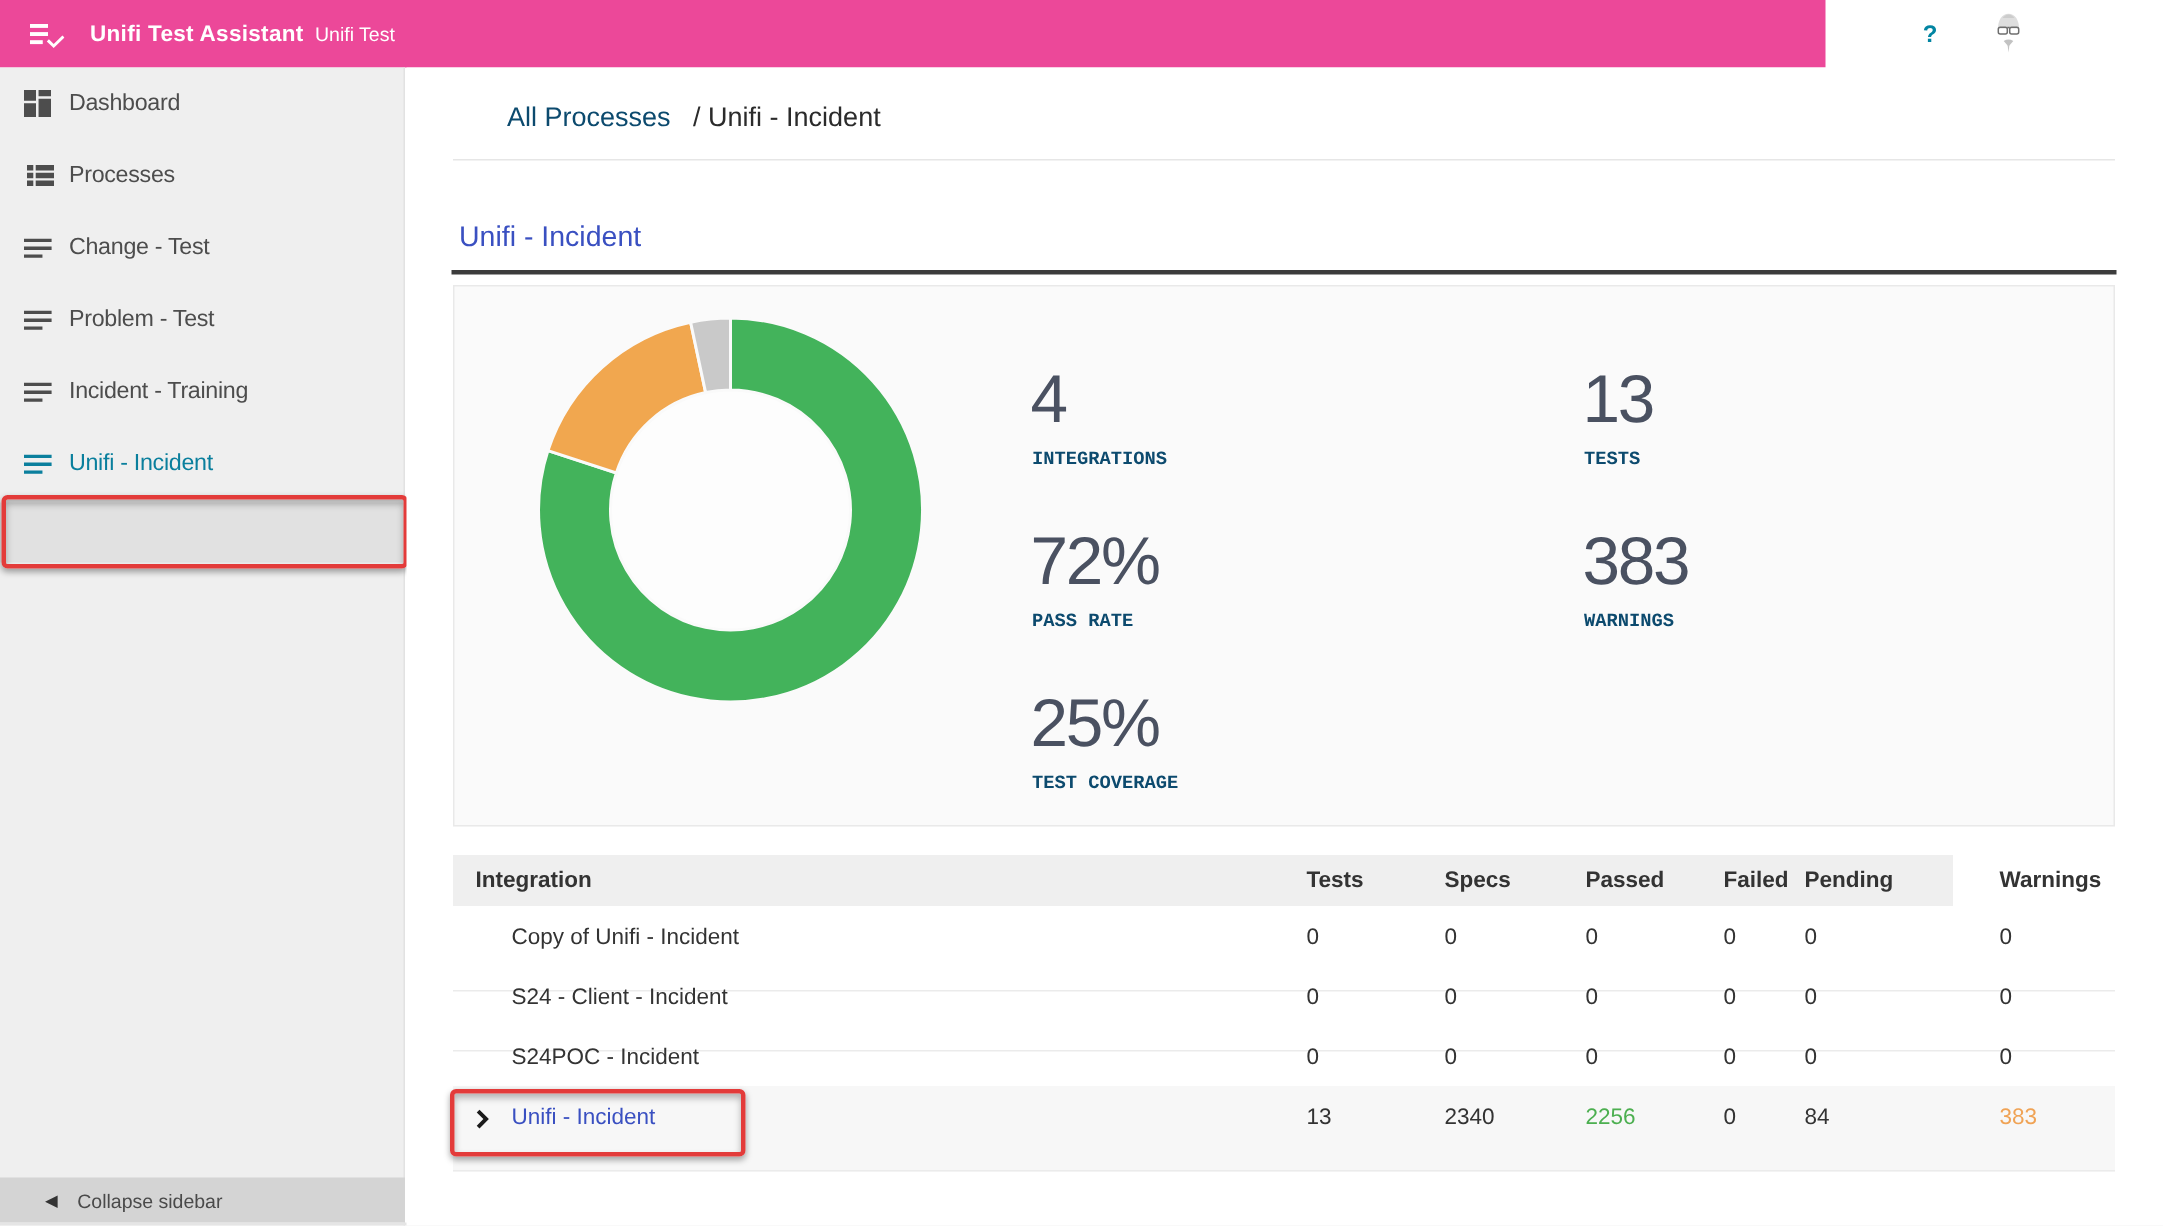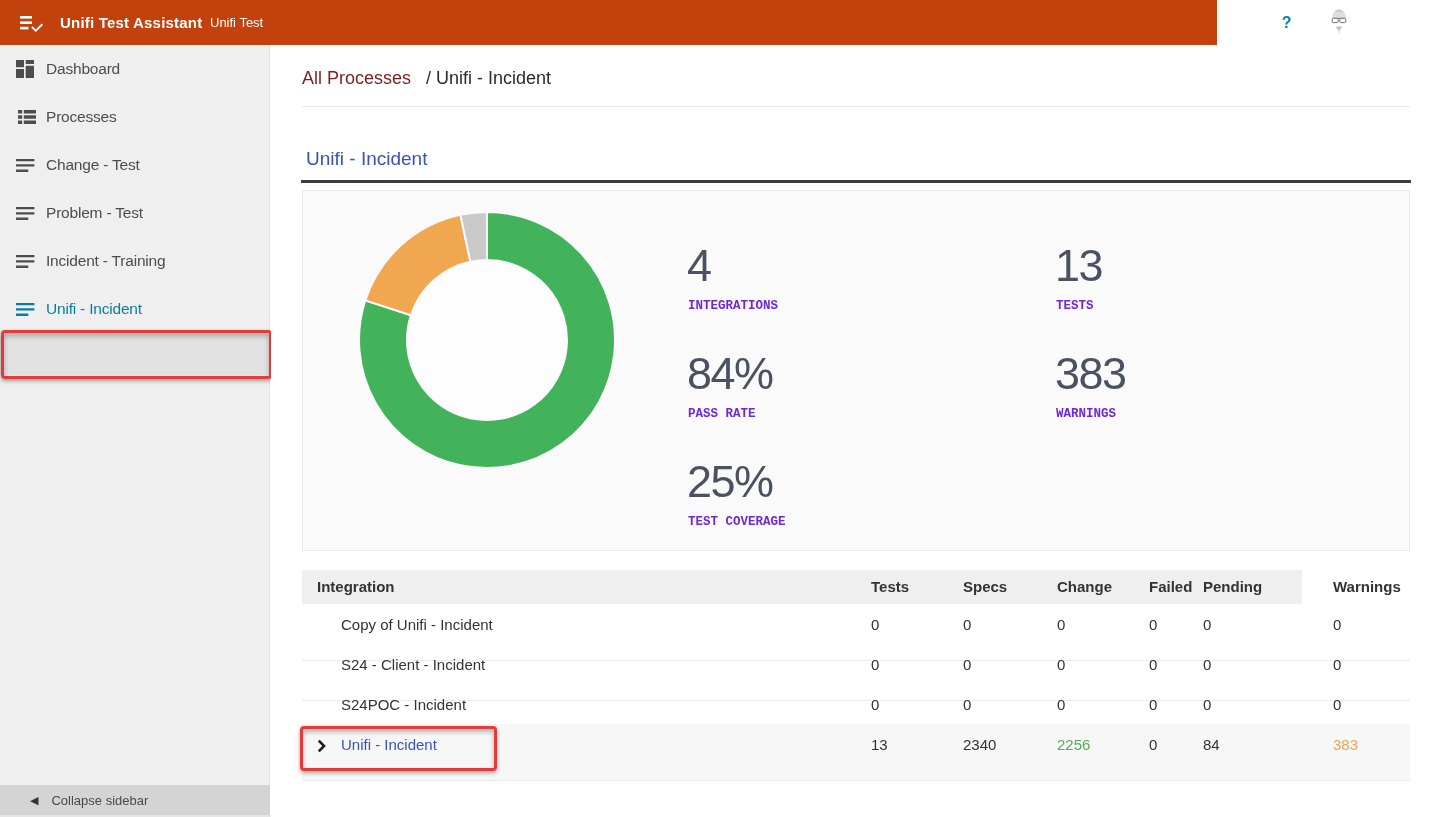--- a/index.html
+++ b/index.html
@@ -1,21 +1,21 @@
 <!DOCTYPE html>
 <html><head>
 <meta charset="utf-8">
 <style>
   * { margin:0; padding:0; box-sizing:border-box; }
   html,body { width:1442px; height:817px; overflow:hidden; background:#fff;
     font-family:"Liberation Sans", sans-serif; }
   .abs { position:absolute; }
 
   
-  #topbar { position:absolute; top:0; left:0; width:1217px; height:45px; background:#c2410c; }
+  #topbar { position:absolute; top:0; left:0; width:1217px; height:45px; background:#ec4899; }
   #topbar .title { position:absolute; left:60px; top:0; line-height:45px; color:#fff;
     font-size:15px; font-weight:bold; letter-spacing:.2px; }
   #topbar .subtitle { position:absolute; left:210px; top:0; line-height:46px; color:#fff;
     font-size:13px; font-weight:normal; }
   #topbar .uname { position:absolute; left:1360px; top:0; line-height:45px; color:#fff;
     font-size:14px; font-weight:bold; }
 
   
   #sidebar { position:absolute; top:45px; left:0; width:270px; height:772px;
     background:#efefef; border-right:1px solid #e2e2e2; }
@@ -30,31 +30,31 @@
   .sel span { color:#0a7f9d; }
   #sfoot { position:absolute; left:0; top:740px; width:270px; height:30px; background:#d4d4d4;
     display:flex; align-items:center; font-size:13px; color:#4a4a4a; }
   #sfoot .arr { margin-left:30px; font-size:11px; color:#333; }
   #sfoot .txt { margin-left:13px; }
   #botstrip { position:absolute; left:0; top:815px; width:1442px; height:2px; background:#e5e5e5; }
 
   
   #main { position:absolute; left:271px; top:45px; width:1171px; height:772px; background:#fff; }
   .crumb { position:absolute; left:31px; top:23px; font-size:18px; color:#2b2b2b; }
-  .crumb a { color:#7f1d1d; text-decoration:none; }
+  .crumb a { color:#0c4a6e; text-decoration:none;margin-left:36px; }
   #hr1 { position:absolute; left:31px; top:61px; width:1108px; height:1px; background:#e6e6e6; }
   #h2 { position:absolute; left:35px; top:103px; font-size:19px; color:#3a50c1; }
   #h2line { position:absolute; left:30px; top:135px; width:1110px; height:3px; background:#3c3c3c; }
 
   
   #card { position:absolute; left:31px; top:145px; width:1108px; height:361px;
     background:#fafafa; border:1px solid #e9e9e9; }
   .bignum { position:absolute; font-size:45px; color:#4a5161; letter-spacing:-1.5px; }
   .slabel { position:absolute; font-family:"Liberation Mono", monospace; font-weight:bold;
-    font-size:12.5px; color:#6d28d9; }
+    font-size:12.5px; color:#0c4a6e; }
 
   
   #tbl { position:absolute; left:31px; top:525px; width:1108px; }
   #thead { position:absolute; left:0; top:0; width:1000px; height:34px; background:#efefef; }
   #thead div { position:absolute; top:0; line-height:34px; font-size:15px; font-weight:bold; color:#333; }
   .trow { position:absolute; left:0; width:1108px; height:57px; border-bottom:1px solid #ebebeb; }
   .trow div { position:absolute; top:0; line-height:41px; font-size:15px; color:#333; }
   .c0 { left:39px; } .c1 { left:569px; } .c2 { left:661px; } .c3 { left:755px; }
   .c4 { left:847px; } .c5 { left:901px; } .c6 { left:1031px; }
   #redbox-tbl { position:absolute; left:-2px; top:156px; width:197px; height:45px;
@@ -156,36 +156,36 @@
     <svg class="abs" style="left:54px;top:19px" width="260" height="260" viewBox="0 0 260 260">
       <g stroke="#fafafa" stroke-width="2">
         <path d="M130.0 2.0 A128.0 128.0 0 1 1 8.3 90.4 L53.9 105.3 A80.0 80.0 0 1 0 130.0 50.0 Z" fill="#43b35b"></path>
         <path d="M8.3 90.4 A128.0 128.0 0 0 1 103.4 4.8 L113.4 51.7 A80.0 80.0 0 0 0 53.9 105.3 Z" fill="#f1a74f"></path>
         <path d="M103.4 4.8 A128.0 128.0 0 0 1 130.0 2.0 L130.0 50.0 A80.0 80.0 0 0 0 113.4 51.7 Z" fill="#c9c9c9"></path>
       </g>
       <circle cx="130" cy="130" r="79" fill="#fdfdfd"></circle>
     </svg>
     <div class="bignum" style="left:384px;top:49px">4</div>
     <div class="slabel" style="left:385px;top:108px">INTEGRATIONS</div>
-    <div class="bignum" style="left:384px;top:157px">84%</div>
+    <div class="bignum" style="left:384px;top:157px">72%</div>
     <div class="slabel" style="left:385px;top:216px">PASS RATE</div>
     <div class="bignum" style="left:384px;top:265px">25%</div>
     <div class="slabel" style="left:385px;top:324px">TEST COVERAGE</div>
     <div class="bignum" style="left:752px;top:49px">13</div>
     <div class="slabel" style="left:753px;top:108px">TESTS</div>
     <div class="bignum" style="left:752px;top:157px">383</div>
     <div class="slabel" style="left:753px;top:216px">WARNINGS</div>
   </div>
 
   <div id="tbl">
     <div id="thead">
       <div style="left:15px">Integration</div>
       <div class="c1">Tests</div>
         <div class="c2">Specs</div>
-        <div class="c3">Change</div>
+        <div class="c3">Passed</div>
       <div class="c4">Failed</div>
         <div class="c5">Pending</div>
         <div class="c6">Warnings</div>
     </div>
     <div class="trow" style="top:34px">
       <div class="c0">Copy of Unifi - Incident</div>
       <div class="c1">0</div>
         <div class="c2">0</div>
         <div class="c3">0</div>
       <div class="c4">0</div>

